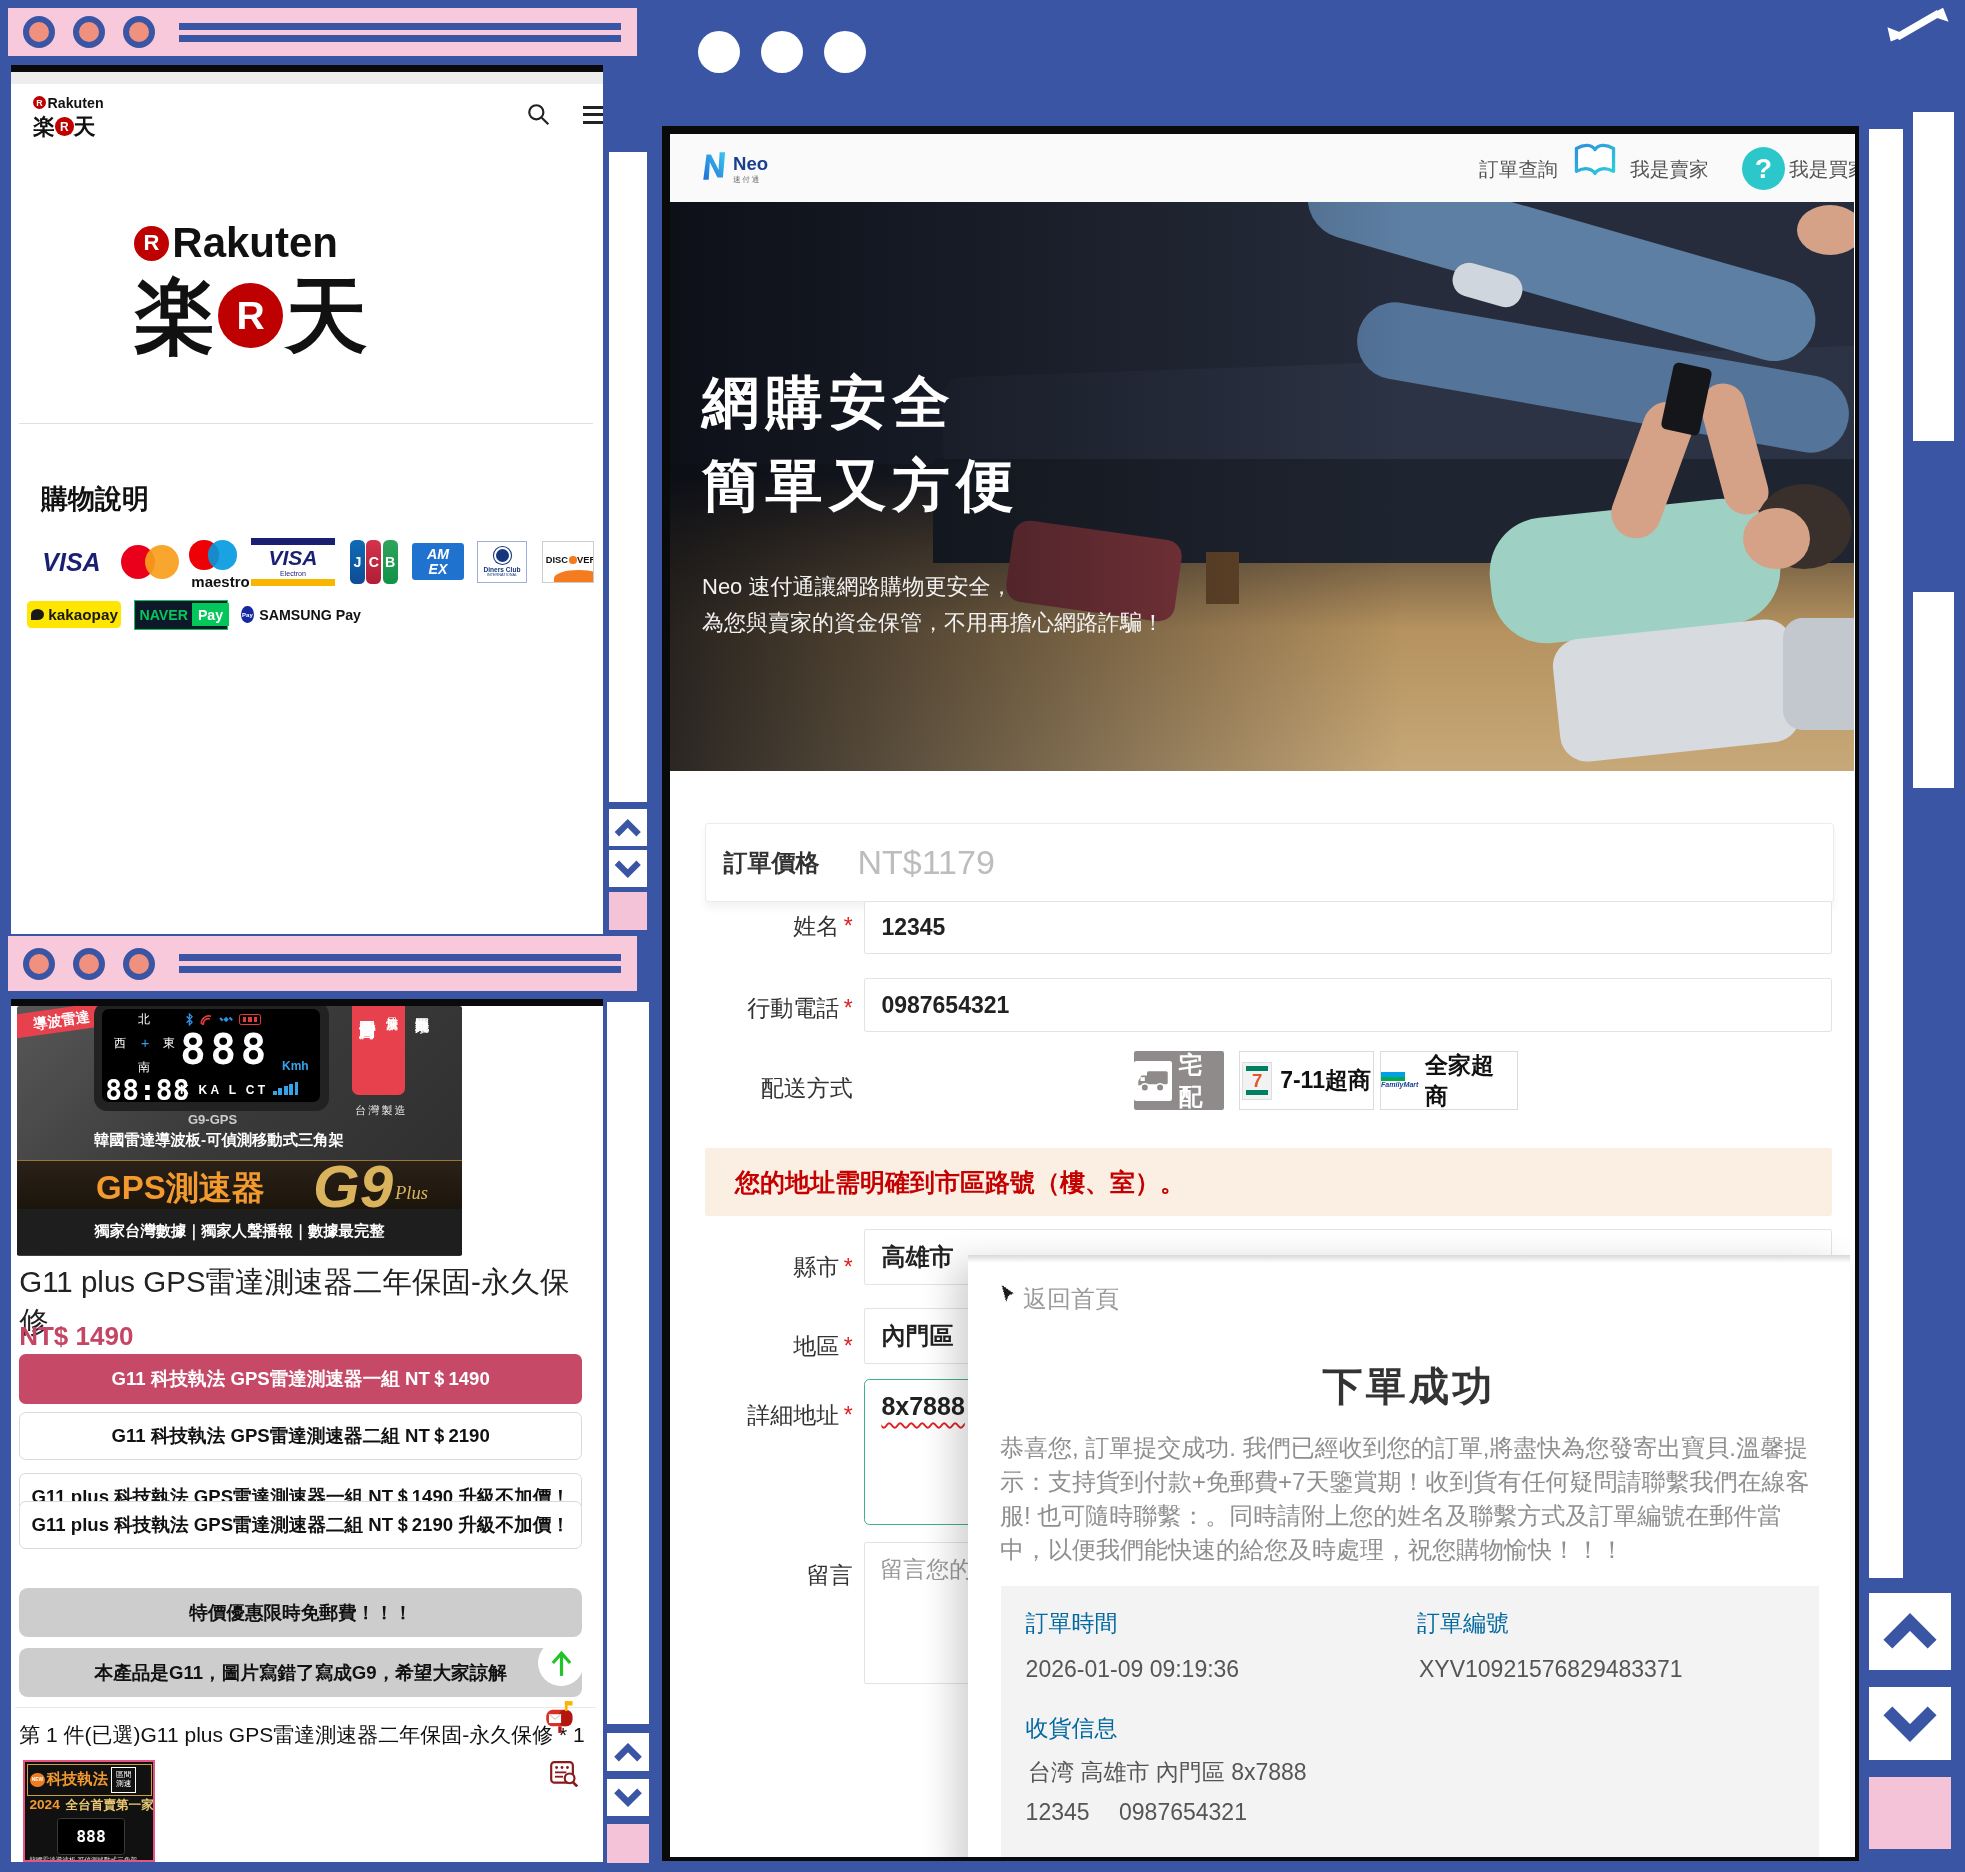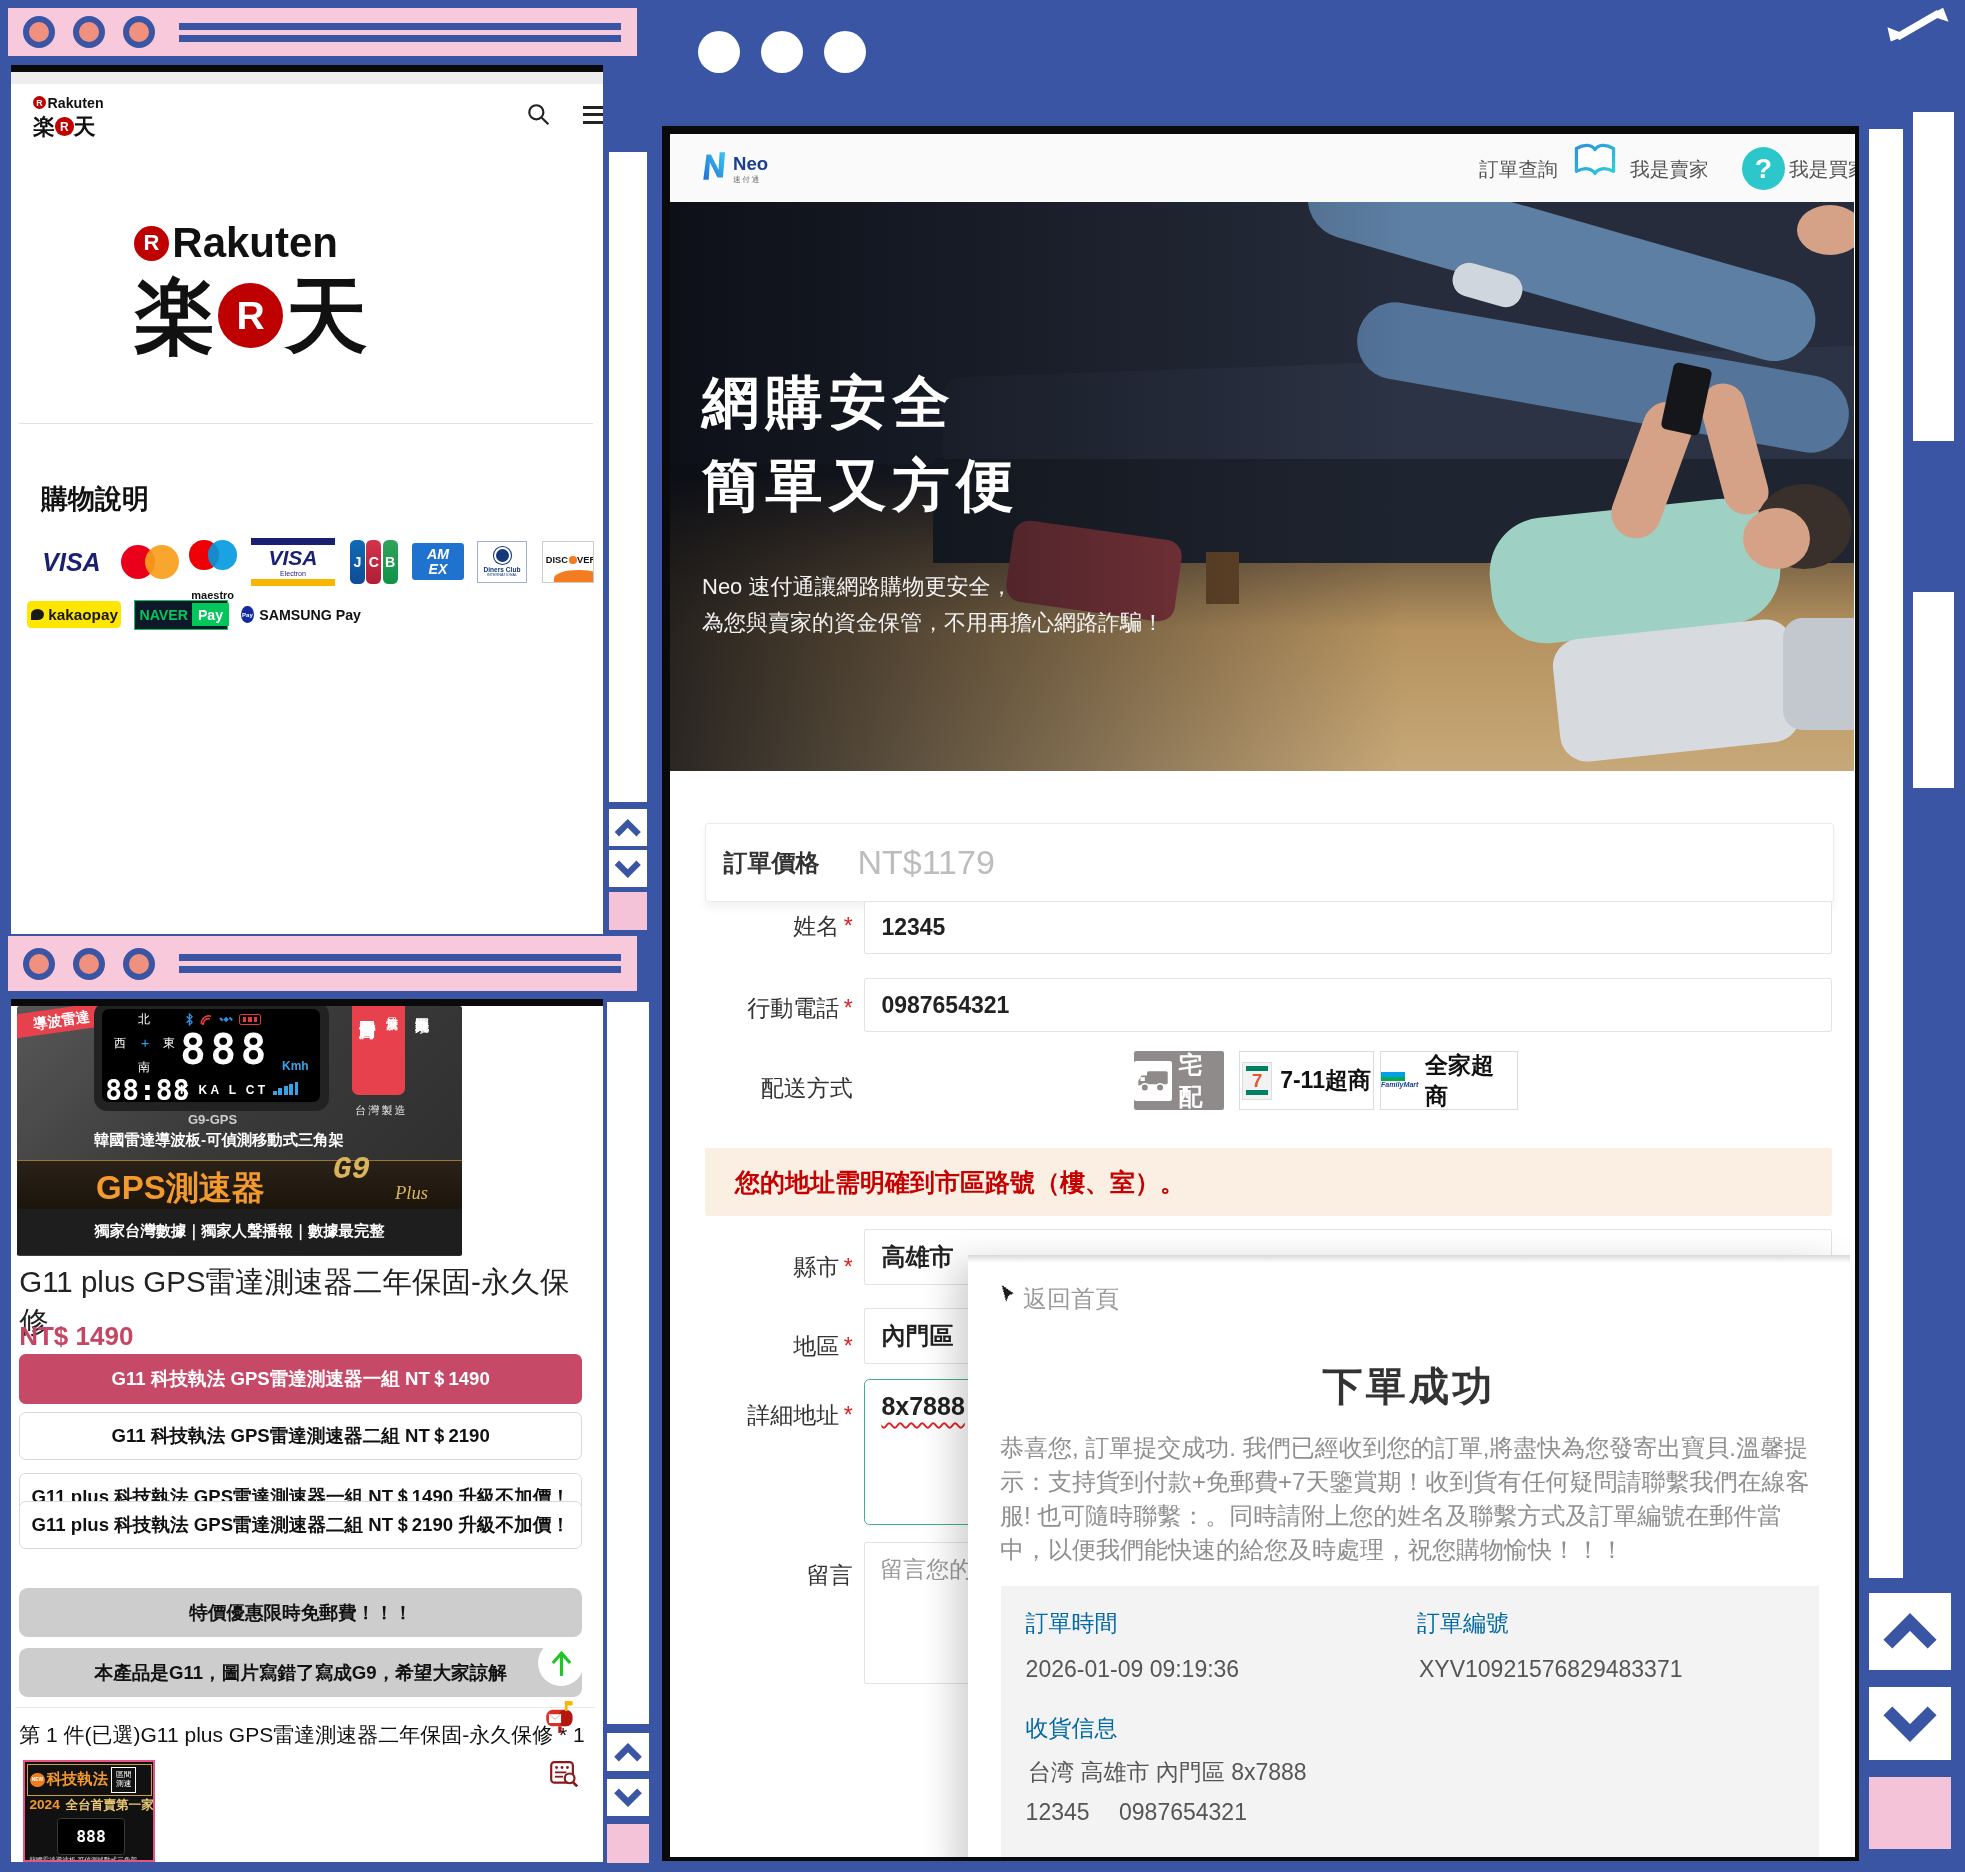--- a/index.html
+++ b/index.html
@@ -255,21 +255,21 @@
     <div class="abs cardbox" style="left:27px;top:473px;width:67px;height:48px;">
       <span class="visa-word" style="font-size:25px;">VISA</span>
     </div>
     <div class="abs" style="left:110px;top:480px;width:59px;height:35px;">
       <span class="abs" style="left:0;top:0;width:34px;height:34px;border-radius:50%;background:#EB001B;"></span>
       <span class="abs" style="left:24px;top:0;width:34px;height:34px;border-radius:50%;background:#F79E1B;opacity:.92;"></span>
     </div>
     <div class="abs" style="left:177px;top:475px;width:50px;height:48px;">
       <span class="abs" style="left:1.1px;top:0;width:29.5px;height:29.5px;border-radius:50%;background:#ED0006;"></span>
       <span class="abs" style="left:19.7px;top:0;width:29.5px;height:29.5px;border-radius:50%;background:#0099DF;opacity:.9;"></span>
-      <span class="abs" style="left:3.3px;top:33px;font-size:11px;font-weight:700;color:#111;margin-top:16px;">maestro</span>
+      <span class="abs" style="left:3.3px;top:33px;font-size:15px;font-weight:700;color:#111;">maestro</span>
     </div>
     <div class="abs" style="left:240px;top:473px;width:84px;height:48px;display:flex;flex-direction:column;align-items:center;justify-content:space-between;">
       <span style="width:100%;height:7.1px;background:#1A1F71;"></span>
       <span class="visa-word" style="font-size:21px;">VISA</span>
       <span style="font-size:7.1px;color:#1A1F71;">Electron</span>
       <span style="width:100%;height:7.1px;background:#F7B600;"></span>
     </div>
     <div class="abs" style="left:339px;top:475px;width:48px;height:44px;display:flex;">
       <span style="width:14.8px;height:44px;border-radius:5.5px;background:linear-gradient(#0f6bb4,#0e4c96);color:#fff;font-weight:900;font-size:14.2px;display:flex;align-items:center;justify-content:center;">J</span>
       <span style="width:14.8px;height:44px;border-radius:5.5px;background:linear-gradient(#d4344b,#b01e37);color:#fff;font-weight:900;font-size:14.2px;display:flex;align-items:center;justify-content:center;margin-left:1.6px;">C</span>
@@ -375,21 +375,21 @@
       <span class="abs" style="left:171px;top:106px;color:#ccc;font-size:13px;font-weight:700;">G9-GPS</span>
       <div class="abs" style="left:335px;top:-2.2px;width:53px;height:92px;background:#E8414E;border-radius:0 0 6.6px 6.6px;display:flex;justify-content:space-evenly;padding-top:4.4px;box-sizing:border-box;">
         <span class="vtext" style="color:#fff;font-size:16.4px;font-weight:800;">台灣圖資</span>
         <span class="vtext" style="color:#fff;font-size:12px;">新速度最快</span>
       </div>
       <span class="abs" style="left:338px;top:97px;color:#eee;font-size:11px;letter-spacing:2.2px;">台灣製造</span>
       <span class="abs vtext" style="left:395px;top:1.1px;height:137px;color:#fff;font-size:14.2px;">海外地區共享圖資</span>
       <span class="abs" style="left:77px;top:124px;color:#fff;font-size:15.3px;font-weight:600;">韓國雷達導波板-可偵測移動式三角架</span>
       <div class="abs" style="left:0;top:154px;width:445px;height:48px;background:linear-gradient(#2a2118,#1c150c);border-top:1.6px solid #96743a;border-bottom:1.6px solid #96743a;">
         <span class="abs" style="left:79px;top:5.5px;font-size:33px;font-weight:900;color:#F29A2E;">GPS測速器</span>
-        <span class="abs" style="left:316px;top:-8.8px;font-size:31px;font-style:italic;font-weight:700;color:#D9B45C;font-family:Liberation Mono, monospace;">G9</span>
+        <span class="abs" style="left:296px;top:-8.8px;font-size:60px;font-style:italic;font-weight:700;color:#D9B45C;font-family:Liberation Sans, sans-serif;">G9</span>
         <span class="abs" style="left:378px;top:21px;font-size:18.6px;font-style:italic;color:#D9B45C;font-family:'Liberation Serif','DejaVu Serif',serif;">Plus</span>
       </div>
       <div class="abs" style="left:0;top:203px;width:445px;height:46px;background:#1e1e1e;display:flex;align-items:center;justify-content:center;">
         <span style="color:#fff;font-size:15.3px;font-weight:700;">獨家台灣數據｜獨家人聲播報｜數據最完整</span>
       </div>
     </div>
 
     <div class="abs" style="left:8.2px;top:264px;width:574px;font-size:29.5px;color:#222;">G11 plus GPS雷達測速器二年保固-永久保修</div>
     <div class="abs" style="left:8.2px;top:322px;font-size:26px;font-weight:800;color:#C54664;">NT$ 1490</div>
 

